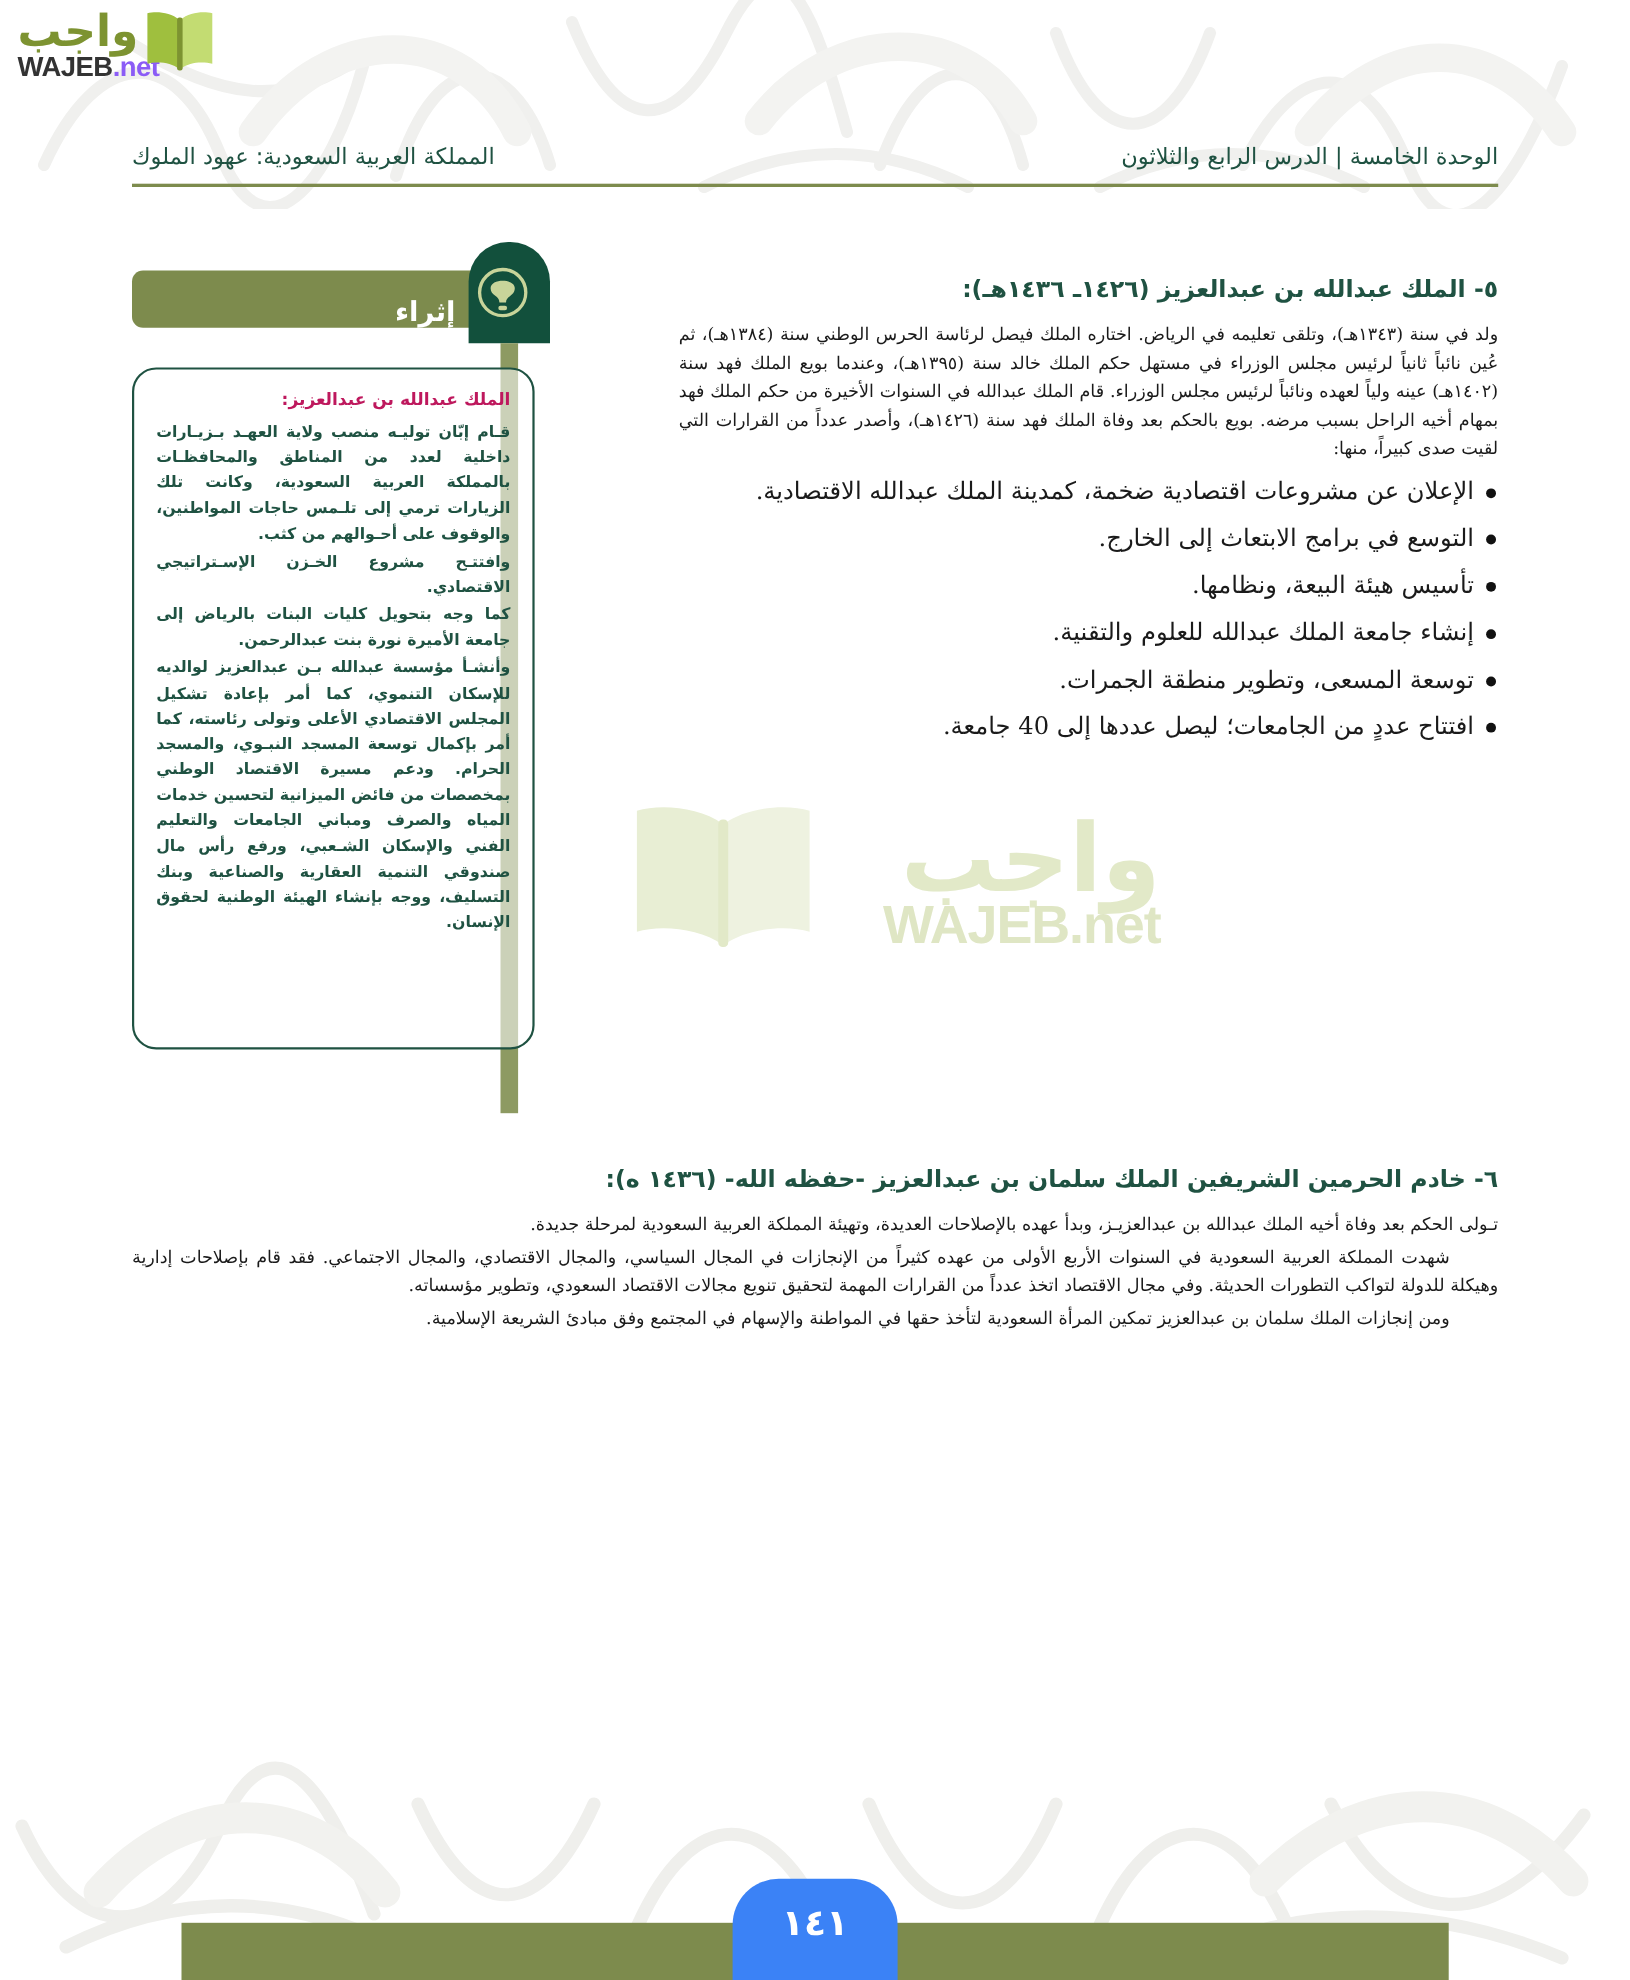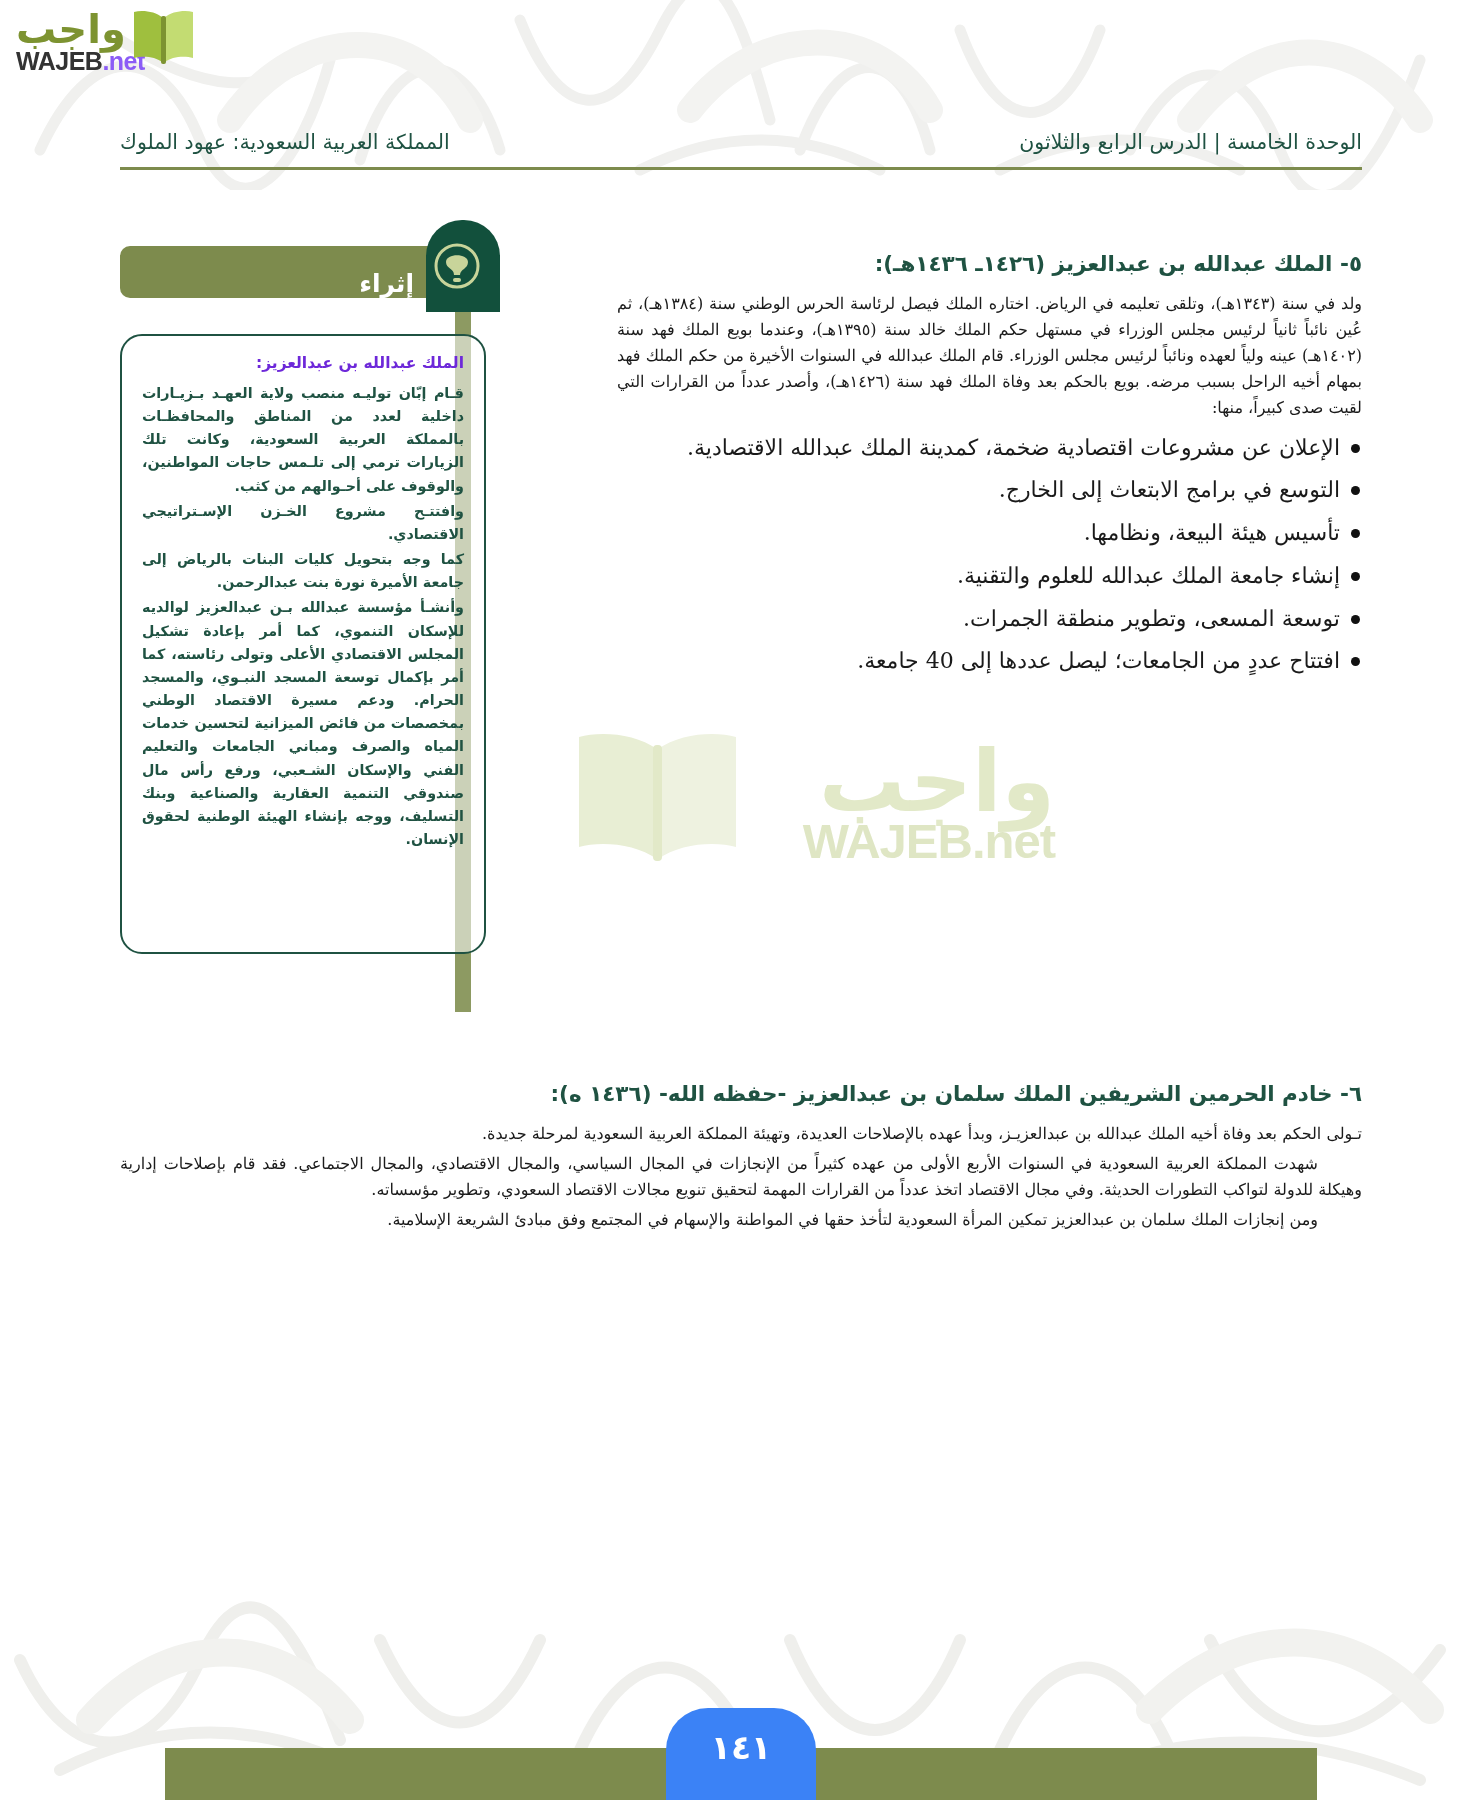--- a/index.html
+++ b/index.html
@@ -276,21 +276,21 @@
     border: 2px solid #1f5242;
     border-radius: 22px;
     padding: 18px 20px 20px 20px;
     background: rgba(255,255,255,0.55);
     min-height: 620px;
   }
   .enrich-caption {
     font-family: "DejaVu Sans", sans-serif;
     font-size: 15.5px;
     font-weight: bold;
-    color: #6d28d9;
+    color: #be185d;
     text-align: right;
     margin-bottom: 10px;
   }
   .enrich-body p {
     font-family: "DejaVu Sans", sans-serif;
     font-size: 14.3px;
     font-weight: bold;
     color: #1f5242;
     line-height: 1.62;
     text-align: justify;
@@ -447,21 +447,21 @@
       <div class="enrich-caption">الملك عبدالله بن عبدالعزيز:</div>
       <div class="enrich-body">
         <p>قـام إبّان توليـه منصب ولاية العهـد بـزيـارات داخلية لعدد من المناطق والمحافظـات بالمملكة العربية السعودية، وكانت تلك الزيارات ترمي إلى تلـمس حاجات المواطنين، والوقوف على أحـوالهم من كثب.</p>
         <p>وافتتـح مشروع الخـزن الإسـتراتيجي الاقتصادي.</p>
         <p>كما وجه بتحويل كليات البنات بالرياض إلى جامعة الأميرة نورة بنت عبدالرحمن.</p>
         <p>وأنشـأ مؤسسة عبدالله بـن عبدالعزيز لوالديه للإسكان التنموي، كما أمر بإعادة تشكيل المجلس الاقتصادي الأعلى وتولى رئاسته، كما أمر بإكمال توسعة المسجد النبـوي، والمسجد الحرام. ودعم مسيرة الاقتصاد الوطني بمخصصات من فائض الميزانية لتحسين خدمات المياه والصرف ومباني الجامعات والتعليم الفني والإسكان الشـعبي، ورفع رأس مال صندوقي التنمية العقارية والصناعية وبنك التسليف، ووجه بإنشاء الهيئة الوطنية لحقوق الإنسان.</p>
       </div>
     </div>
   </div>
 
-  <div style="position:absolute; top:840px; right:0; left:0;">
+  <div style="position:absolute; top:819px; right:0; left:0;">
     <h2 class="sec-title">٦- خادم الحرمين الشريفين  الملك سلمان بن عبدالعزيز -حفظه الله- (١٤٣٦ ه):</h2>
     <p class="body">تـولى الحكم بعد وفاة أخيه الملك عبدالله بن عبدالعزيـز، وبدأ عهده بالإصلاحات العديدة، وتهيئة المملكة العربية السعودية لمرحلة جديدة.</p>
     <p class="body" style="text-indent:44px;">شهدت المملكة العربية السعودية في السنوات الأربع الأولى من عهده كثيراً من الإنجازات في المجال السياسي، والمجال الاقتصادي، والمجال الاجتماعي. فقد قام بإصلاحات إدارية وهيكلة للدولة لتواكب التطورات الحديثة. وفي مجال الاقتصاد اتخذ عدداً من القرارات المهمة لتحقيق تنويع مجالات الاقتصاد السعودي، وتطوير مؤسساته.</p>
     <p class="body" style="text-indent:44px;">ومن إنجازات الملك سلمان بن عبدالعزيز تمكين المرأة السعودية لتأخذ حقها في المواطنة والإسهام في المجتمع وفق مبادئ الشريعة الإسلامية.</p>
   </div>
 
 </div>
 
 <div class="footer-bar">
   <div class="footer-strip-right"></div>

